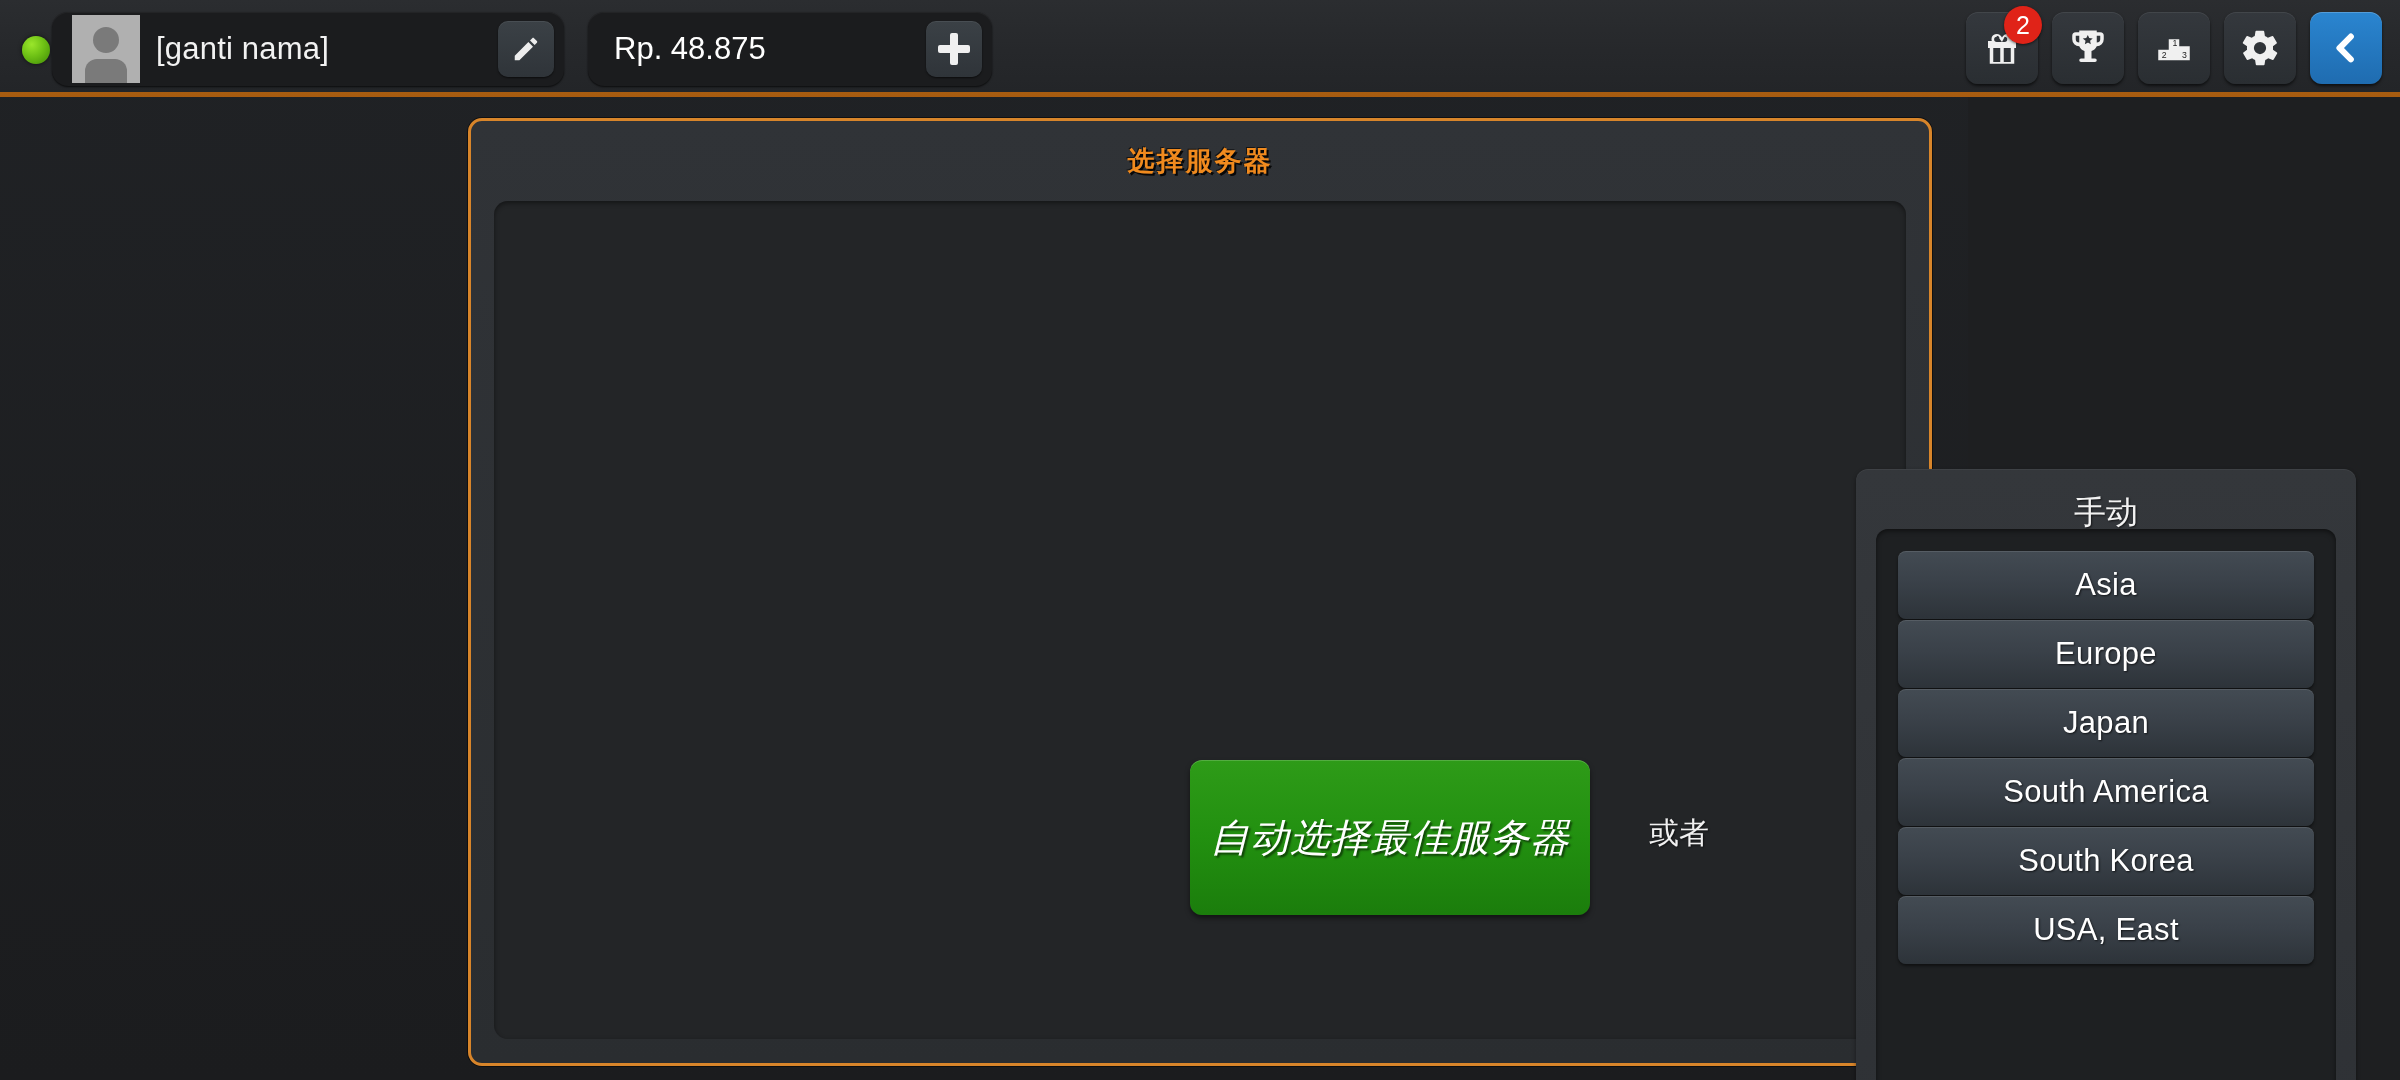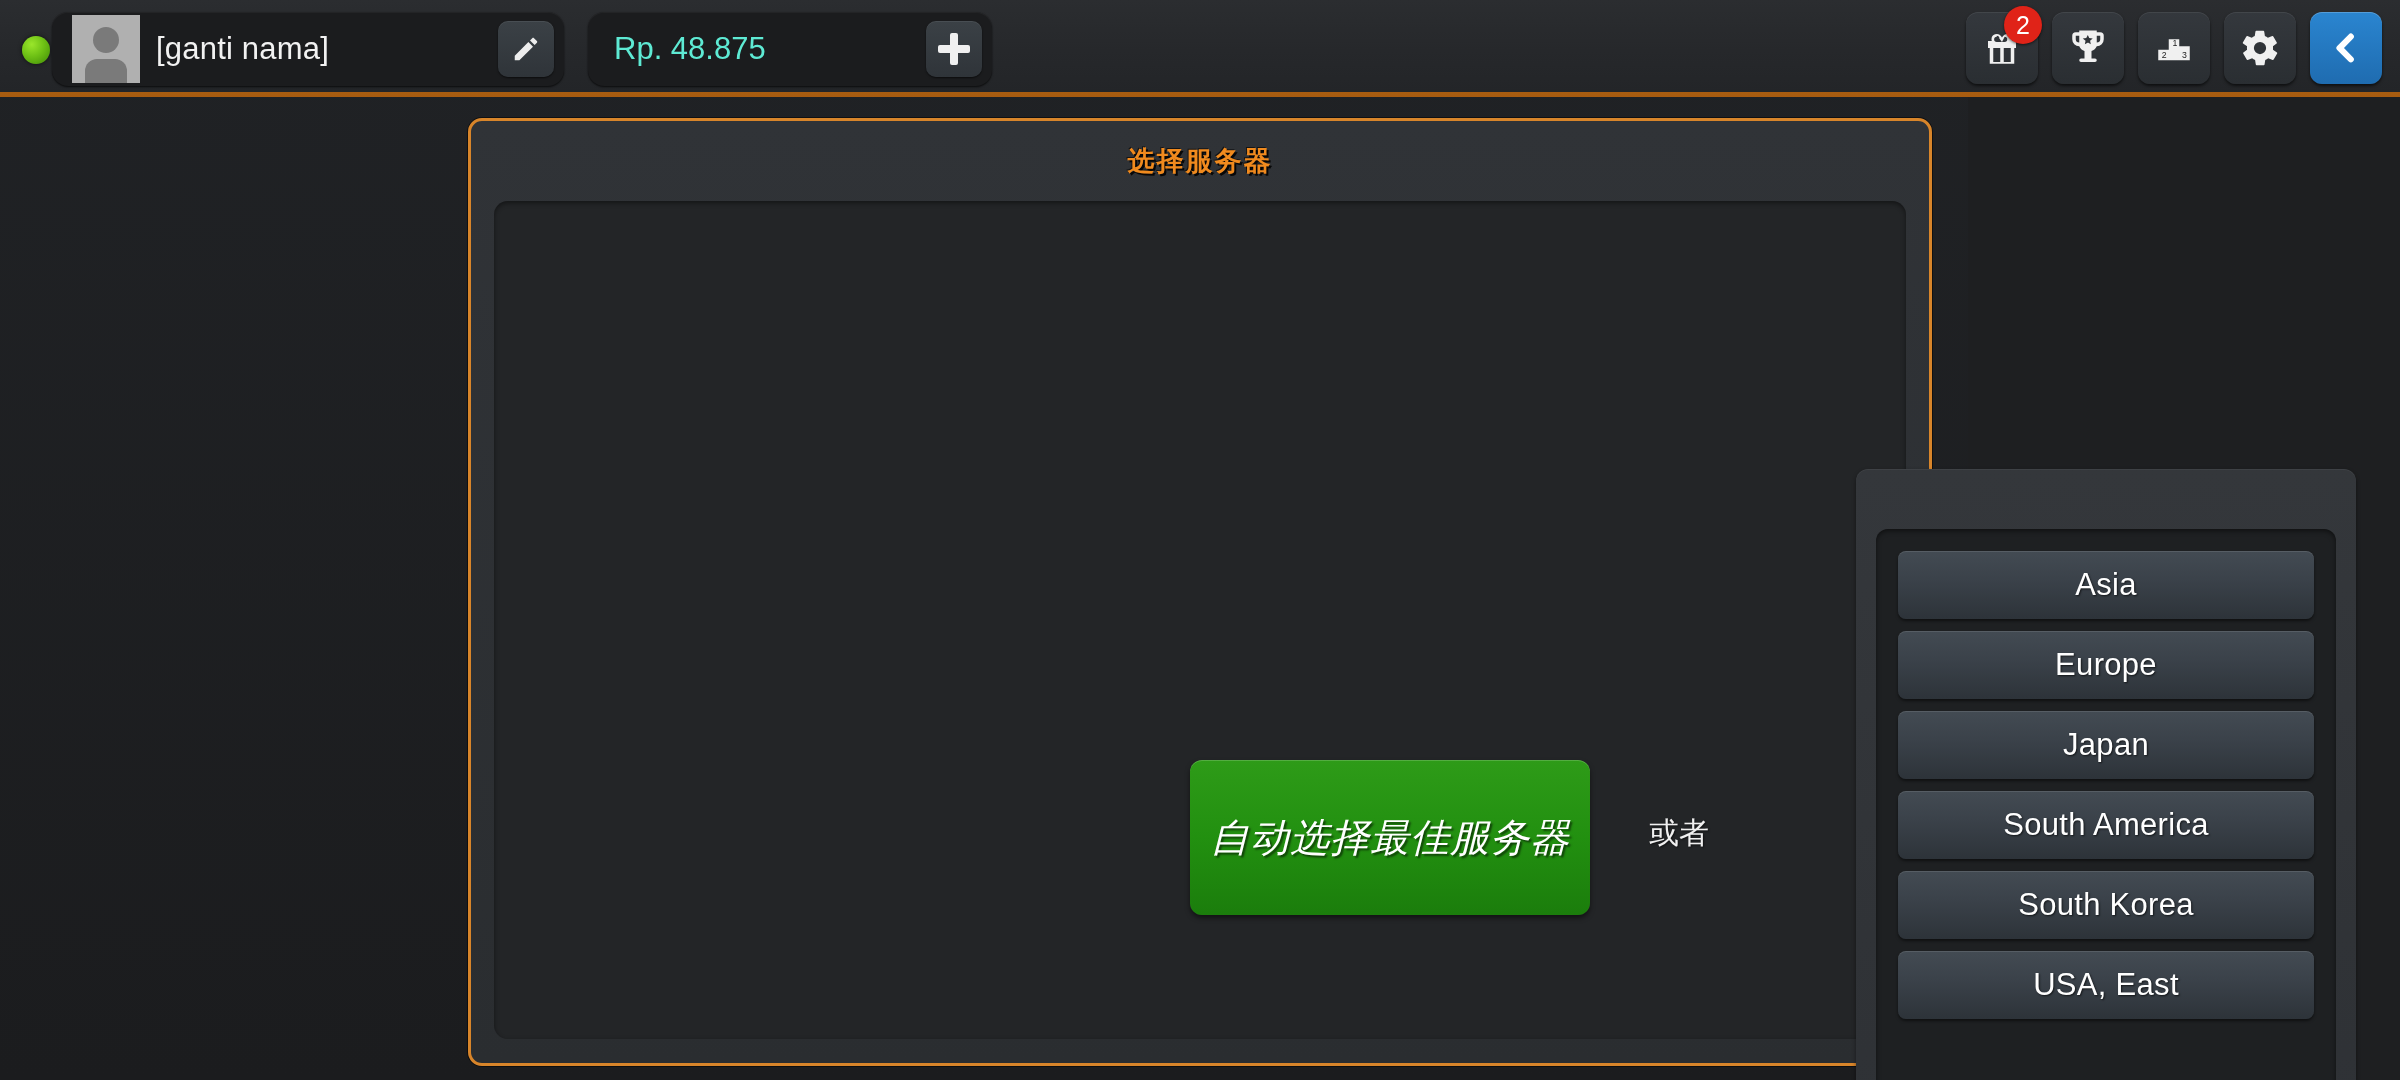--- a/index.html
+++ b/index.html
@@ -94,21 +94,21 @@
     left: 588px; top: 12px;
     width: 404px; height: 74px;
     background: #1b1c1e;
     border-radius: 16px;
     box-shadow: inset 0 1px 0 rgba(255,255,255,0.04), 0 1px 2px rgba(0,0,0,0.7);
   }
   .money-text {
     position: absolute;
     left: 26px; top: 50%;
     transform: translateY(-50%);
-    color: #5eead4;
+    color: #ffffff;
     font-size: 31px;
     white-space: nowrap;
   }
   .plus-btn {
     position: absolute;
     right: 10px; top: 9px;
     width: 56px; height: 56px;
     border-radius: 10px;
     background: linear-gradient(180deg, #3b4146 0%, #2f3439 100%);
     box-shadow: inset 0 1px 0 rgba(255,255,255,0.07), 0 1px 2px rgba(0,0,0,0.6);
@@ -238,21 +238,21 @@
     left: 20px; top: 60px;
     width: 460px; height: 620px;
     background: #1e2022;
     border-radius: 12px;
     box-shadow: inset 0 2px 5px rgba(0,0,0,0.5);
     padding: 22px 22px 0 22px;
   }
   .server-btn {
     width: 416px;
     height: 68px;
-    margin-bottom: 12px;
+    margin-bottom: 1px;
     border-radius: 8px;
     background: linear-gradient(180deg, #434b53 0%, #3a4149 45%, #2d3339 100%);
     box-shadow: inset 0 1px 0 rgba(255,255,255,0.10), 0 2px 3px rgba(0,0,0,0.5);
     cursor: pointer;
     display: flex; align-items: center; justify-content: center;
   }
   .server-btn-label {
     color: #ffffff;
     font-size: 31px;
     text-shadow: 1px 1px 2px rgba(0,0,0,0.65);
@@ -334,20 +334,21 @@
 
     <div class="dialog-body">
 
       <div class="auto-btn">
         <span class="auto-btn-label">自动选择最佳服务器</span>
       </div>
 
       <div class="or-text">或者</div>
 
       <div class="manual-panel">
+        <div class="manual-title">手动</div>
 
         <div class="server-list">
           <div class="server-btn">
             <span class="server-btn-label">Asia</span>
           </div>
           <div class="server-btn">
             <span class="server-btn-label">Europe</span>
           </div>
           <div class="server-btn">
             <span class="server-btn-label">Japan</span>

